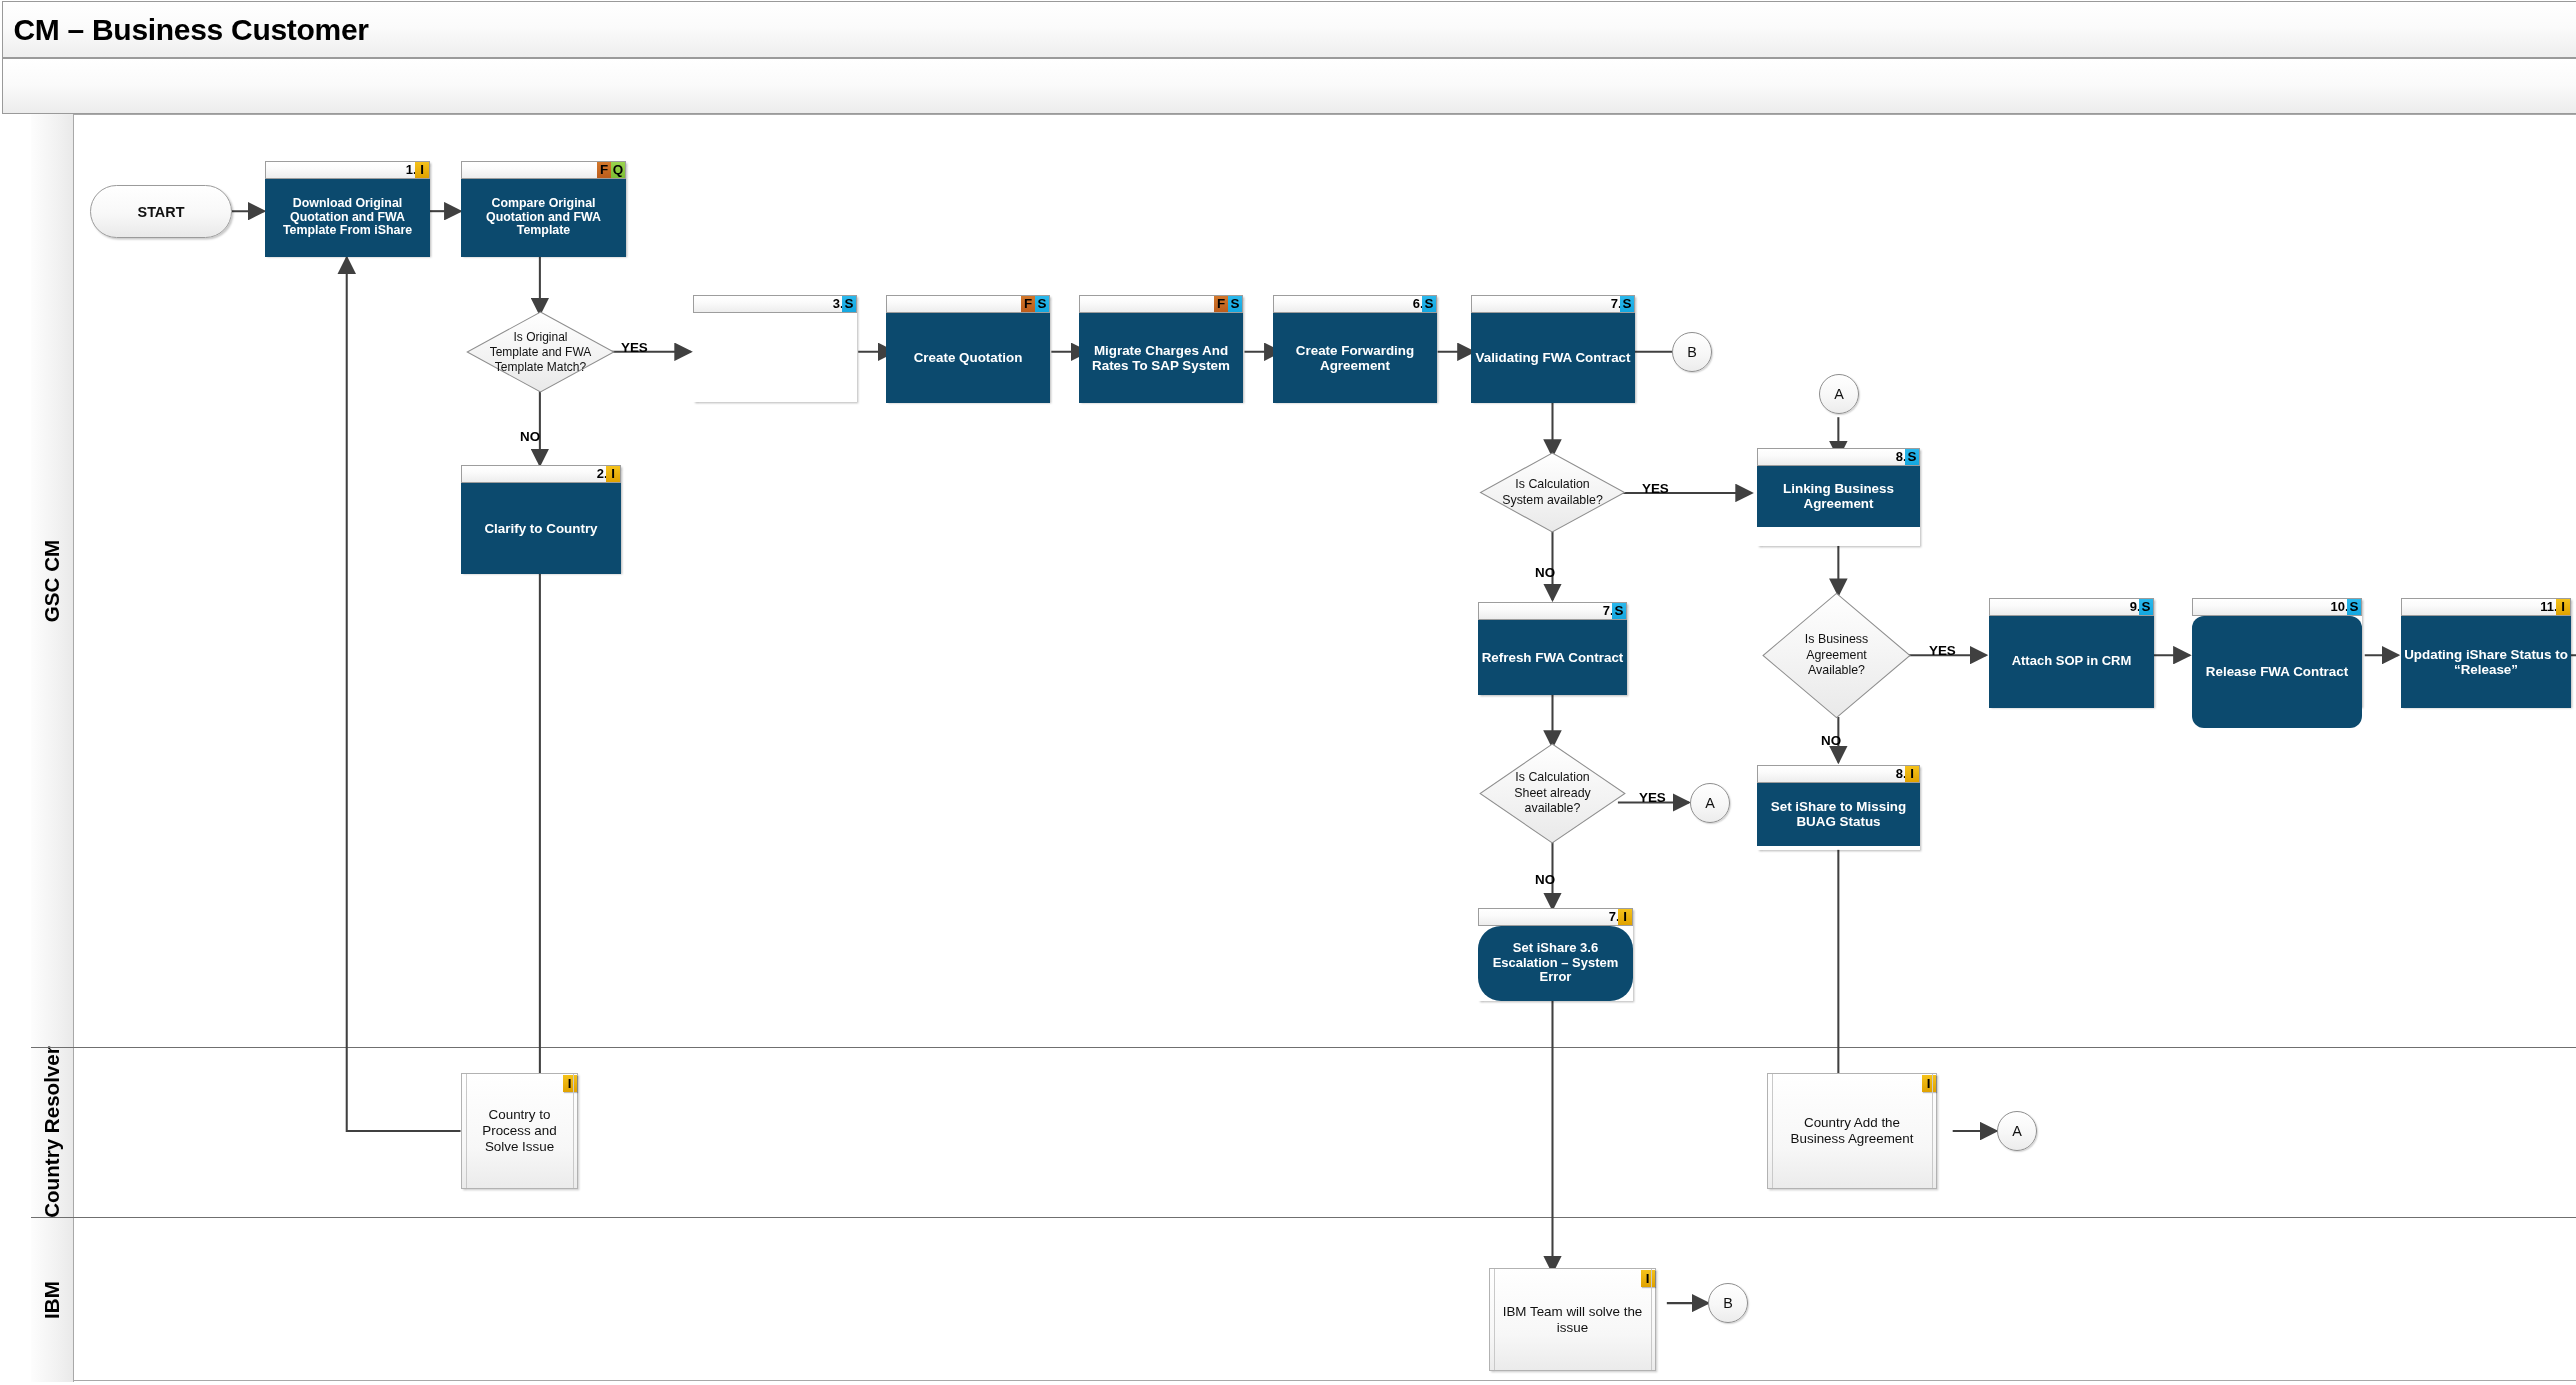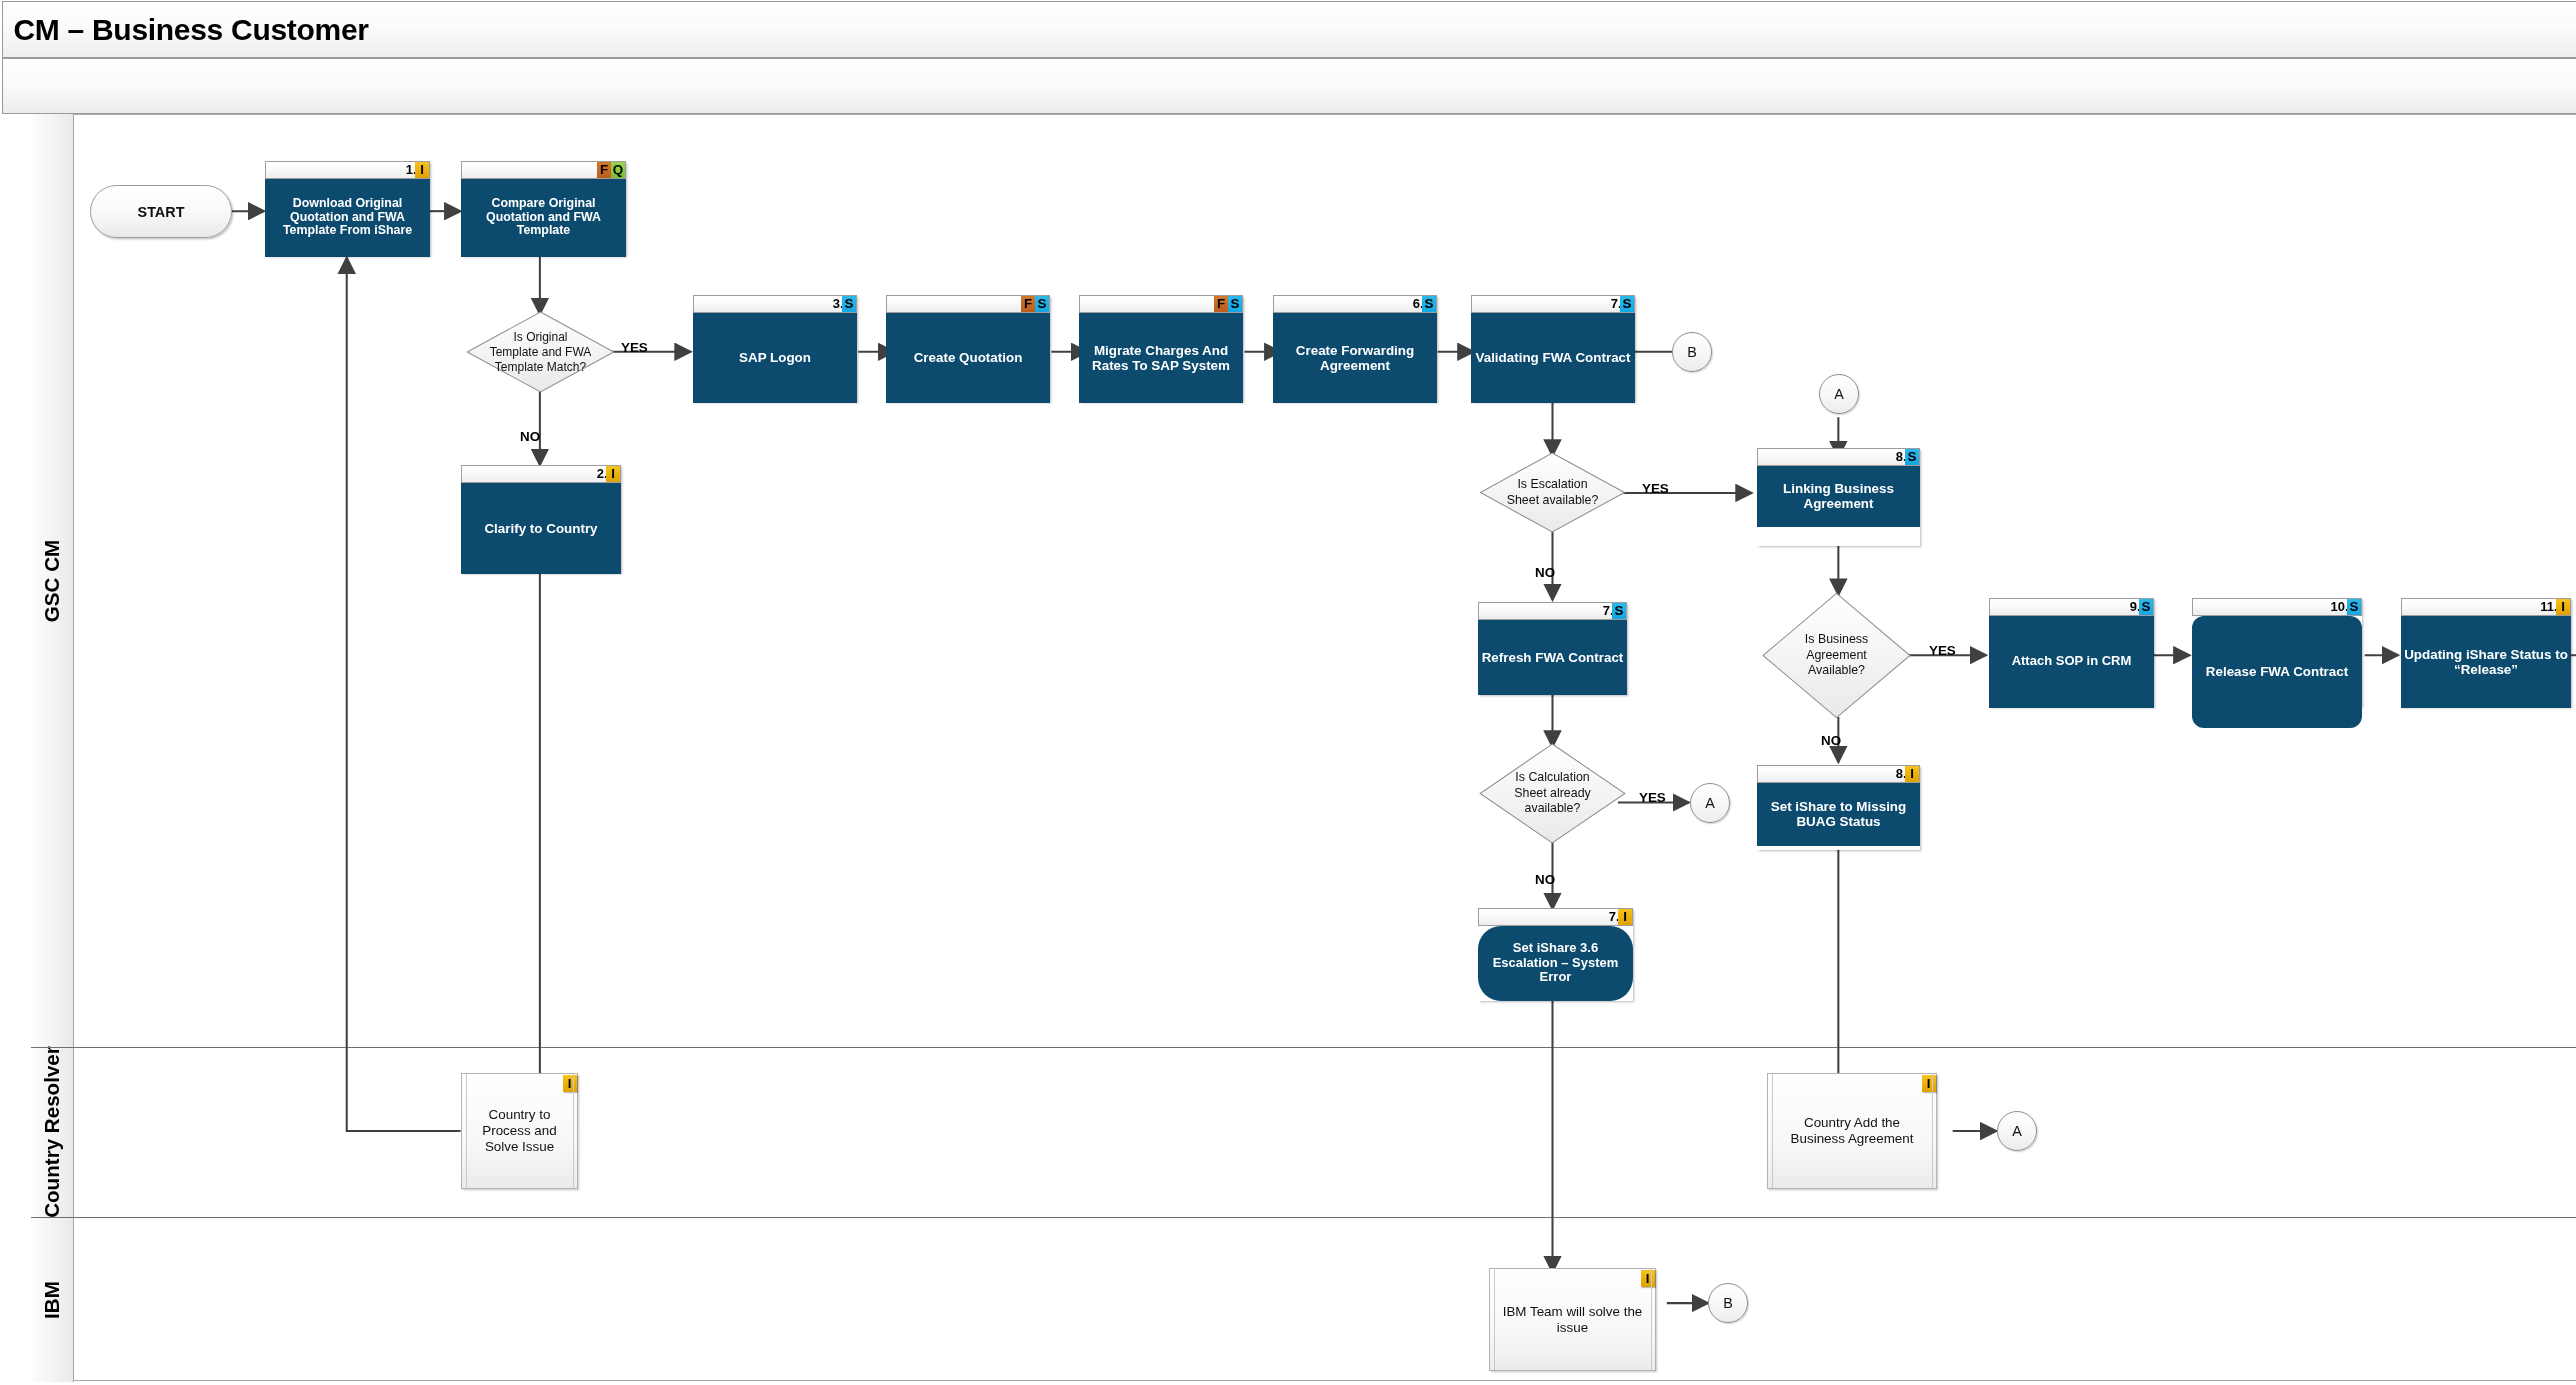--- a/index.html
+++ b/index.html
@@ -231,21 +231,21 @@
   <div class="dec" style="left:1479px;top:452px;width:147px;height:81px;">
     <svg width="147" height="81" viewBox="0 0 285 158">
       <defs>
           <linearGradient id="dg2" x1="0" y1="0" x2="0" y2="1">
         <stop offset="0%" stop-color="#ffffff"></stop>
             <stop offset="100%" stop-color="#e9e9e9"></stop>
           </linearGradient>
         </defs>
       <polygon points="142,2 283,79 142,156 2,79" fill="url(#dg2)" stroke="#8e8e8e" stroke-width="2"></polygon>
     </svg>
-    <div class="dtxt" style="font-size:12.4px;padding:0 20.6px;">Is Escalation Sheet available?</div>
+    <div class="dtxt" style="font-size:12.4px;padding:0 20.6px;">Is Calculation System available?</div>
   </div>
 
   <div class="dec" style="left:1762px;top:592px;width:149px;height:127px;">
     <svg width="149" height="127" viewBox="0 0 290 246">
       <defs>
           <linearGradient id="dg4" x1="0" y1="0" x2="0" y2="1">
         <stop offset="0%" stop-color="#ffffff"></stop>
             <stop offset="100%" stop-color="#e9e9e9"></stop>
           </linearGradient>
         </defs>
@@ -313,21 +313,20 @@
     <div class="pb" style="height:91px;font-size:13.4px;">Clarify to Country</div>
   </div>
 
   <div class="pbox" style="left:693px;top:295px;width:164px;height:107px;">
     <div class="ph">
       <span class="num">3.0</span>
       <span class="tags">
         <span class="tag S">S</span>
       </span>
     </div>
-    <div class="pb" style="height:90px;font-size:13.4px;">SAP Logon</div>
   </div>
 
   <div class="pbox" style="left:886px;top:295px;width:164px;height:107px;">
     <div class="ph">
       <span class="num">4.0</span>
       <span class="tags">
         <span class="tag F">F</span>
         <span class="tag S">S</span>
       </span>
     </div>

